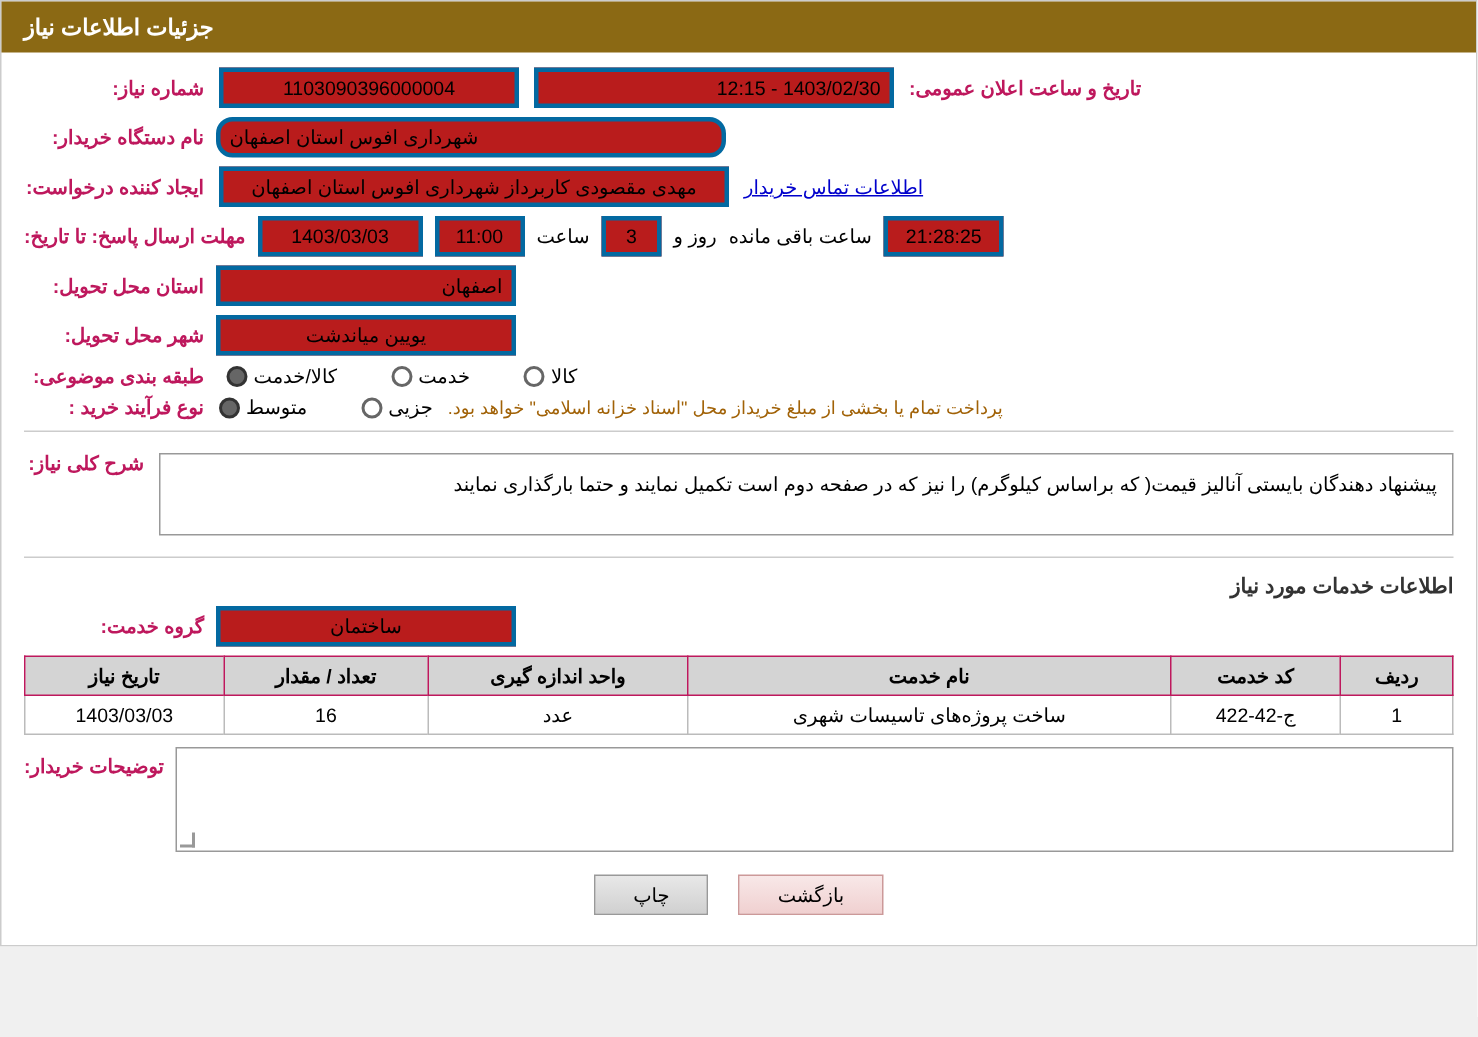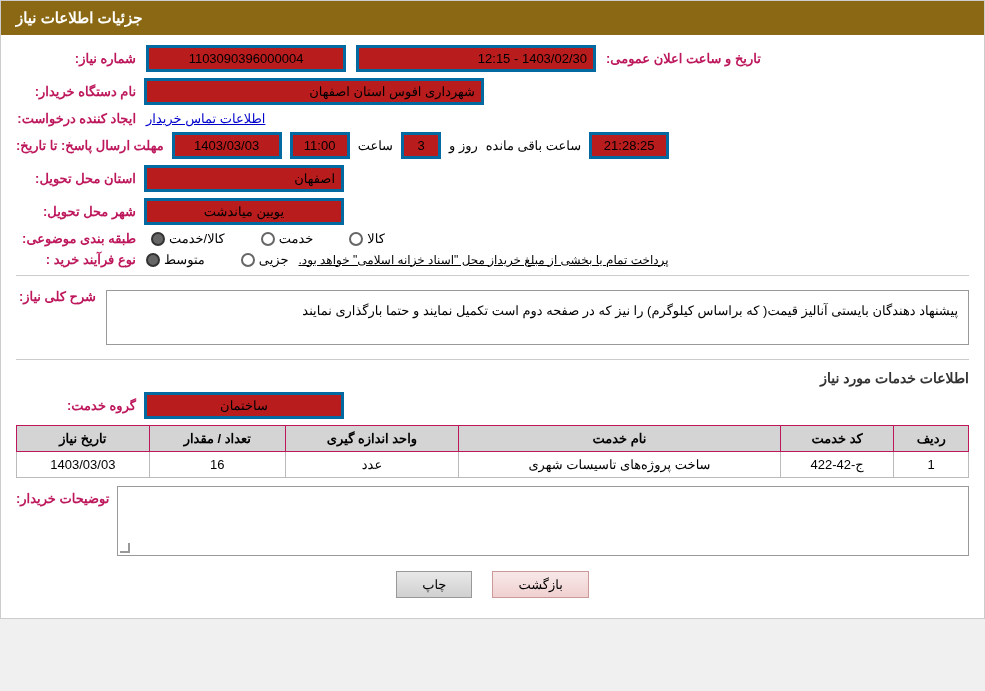--- a/index.html
+++ b/index.html
@@ -185,28 +185,31 @@
       <div class="field-box medium">
         <span>1403/02/30 - 12:15</span>
       </div>
       <div class="field-box" style="min-width:200px; text-align:center;">
         <span>1103090396000004</span>
       </div>
       <span class="label">شماره نیاز:</span>
     </div>
 
     <div class="info-row" style="justify-content: flex-end;">
-      <div class="field-box" style="min-width:340px; text-align:right;">
+      <div class="field-box" style="min-width:340px; text-align:left;border-radius:11px;">
         <span>شهرداری افوس استان اصفهان</span>
       </div>
       <span class="label">نام دستگاه خریدار:</span>
     </div>
 
     <div class="info-row" style="justify-content: flex-end; gap: 10px;">
       <span class="link-text">اطلاعات تماس خریدار</span>
+      <div class="field-box" style="min-width:340px; text-align:center;">
+        <span>مهدی مقصودی کاربرداز شهرداری افوس استان اصفهان</span>
+      </div>
       <span class="label">ایجاد کننده درخواست:</span>
     </div>
 
     <div class="info-row" style="justify-content: flex-end; gap: 8px; flex-wrap: nowrap;">
       <div class="field-box narrow" style="text-align:center;">
         <span>21:28:25</span>
       </div>
       <span>ساعت باقی مانده</span>
       <span>روز و</span>
       <div class="field-box narrow" style="text-align:center; min-width:40px;">
@@ -248,21 +251,21 @@
         </div>
         <div class="radio-item">
           <span>کالا</span>
           <div class="radio-circle"></div>
         </div>
       </div>
       <span class="label">طبقه بندی موضوعی:</span>
     </div>
 
     <div class="info-row" style="justify-content: flex-end; gap: 10px;">
-      <span style="color:#000000; font-size:12px;text-decoration:underline;">پرداخت تمام یا بخشی از مبلغ خریداز محل "اسناد خزانه اسلامی" خواهد بود.</span>
+      <span style="color:#a16207; font-size:12px;">پرداخت تمام یا بخشی از مبلغ خریداز محل "اسناد خزانه اسلامی" خواهد بود.</span>
       <div class="radio-group">
         <div class="radio-item">
           <span>متوسط</span>
           <div class="radio-circle selected"></div>
         </div>
         <div class="radio-item">
           <span>جزیی</span>
           <div class="radio-circle"></div>
         </div>
       </div>

